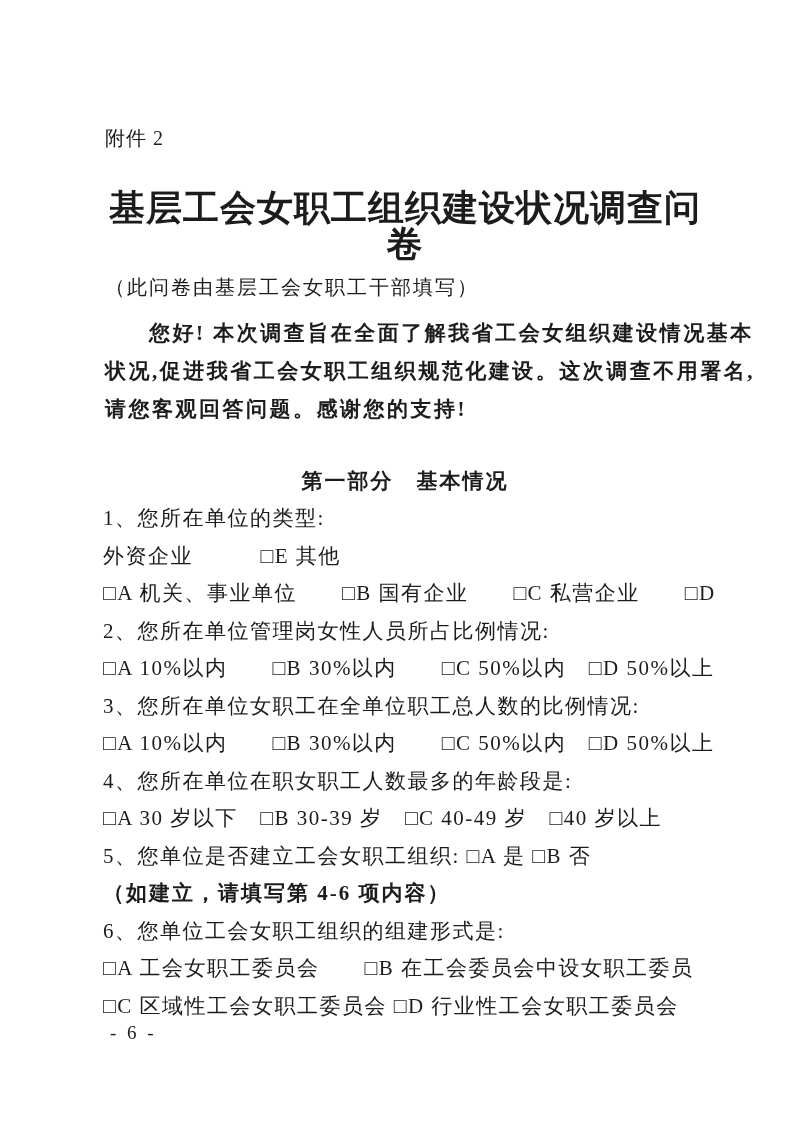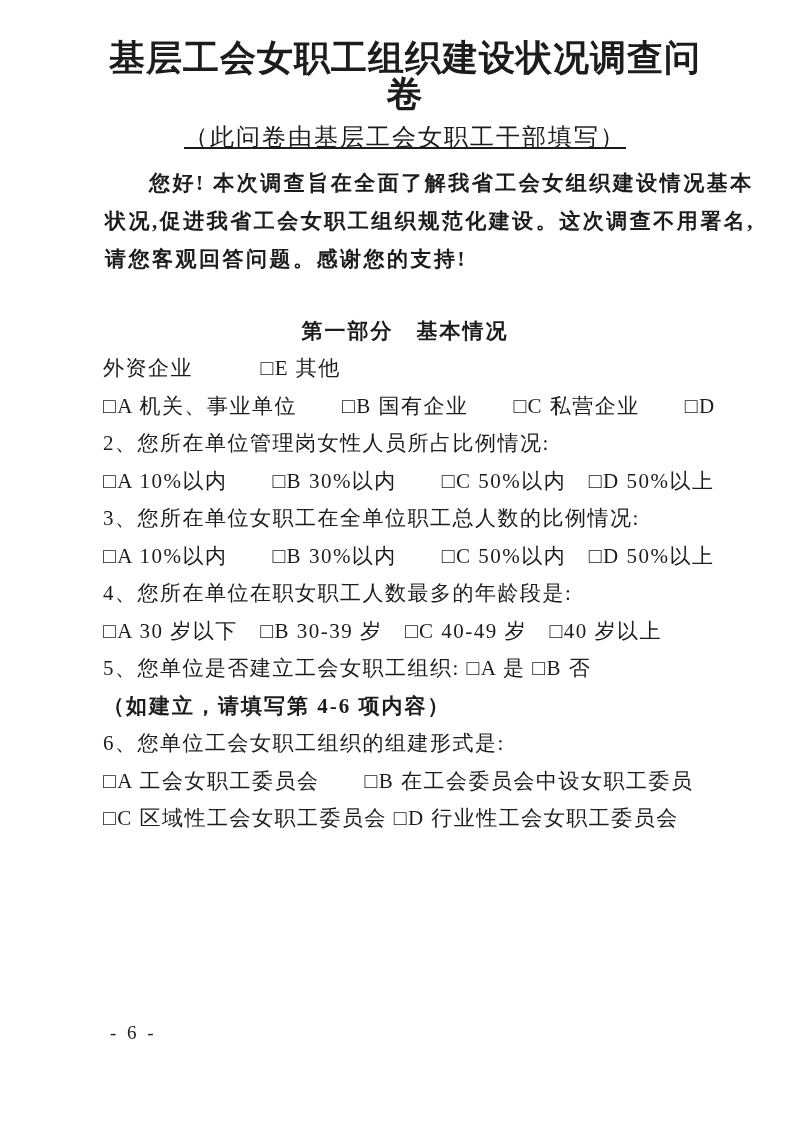--- a/index.html
+++ b/index.html
@@ -24,25 +24,23 @@
     margin: 40px 88px 0 105px;
     text-align: center;
     font-size: 36px;
     font-weight: 700;
     font-family: "Liberation Sans", "DejaVu Sans", sans-serif;
     letter-spacing: 1px;
     line-height: 36px;
   }
   .subtitle {
     margin: 12px 88px 0 105px;
-    text-align: center;
-    font-size: 24px;
+    font-size: 20px;
     letter-spacing: 2px;
     line-height: 26px;
-    text-decoration: underline;
   }
   .intro {
     margin: 14px 86px 0 105px;
     font-size: 21px;
     line-height: 38px;
     letter-spacing: 2.5px;
     font-weight: bold;
   }
   .intro .line { white-space: nowrap; }
   .intro .indent { text-indent: 2.1em; }
@@ -68,35 +66,37 @@
     top: 1022px;
     font-size: 19px;
     letter-spacing: 3px;
   }
 </style>
 </head>
 <body>
 
 <div class="page">
 
+  <div class="attachment">附件 2</div>
 
   <h1 class="title">基层工会女职工组织建设状况调查问卷</h1>
 
   <div class="subtitle">（此问卷由基层工会女职工干部填写）</div>
 
   <div class="intro">
     <div class="line indent">您好! 本次调查旨在全面了解我省工会女组织建设情况基本</div>
     <div class="line">状况,促进我省工会女职工组织规范化建设。这次调查不用署名,</div>
     <div class="line">请您客观回答问题。感谢您的支持!</div>
   </div>
 
   <div class="section-heading">第一部分　基本情况</div>
 
   <div class="qa">
 
+    <div class="line">1、您所在单位的类型:</div>
     <div class="line">外资企业　　　□E 其他</div>
     <div class="line">□A 机关、事业单位　　□B 国有企业　　□C 私营企业　　□D</div>
 
     <div class="line">2、您所在单位管理岗女性人员所占比例情况:</div>
     <div class="line">□A 10%以内　　□B 30%以内　　□C 50%以内　□D 50%以上</div>
 
     <div class="line">3、您所在单位女职工在全单位职工总人数的比例情况:</div>
     <div class="line">□A 10%以内　　□B 30%以内　　□C 50%以内　□D 50%以上</div>
 
     <div class="line">4、您所在单位在职女职工人数最多的年龄段是:</div>

